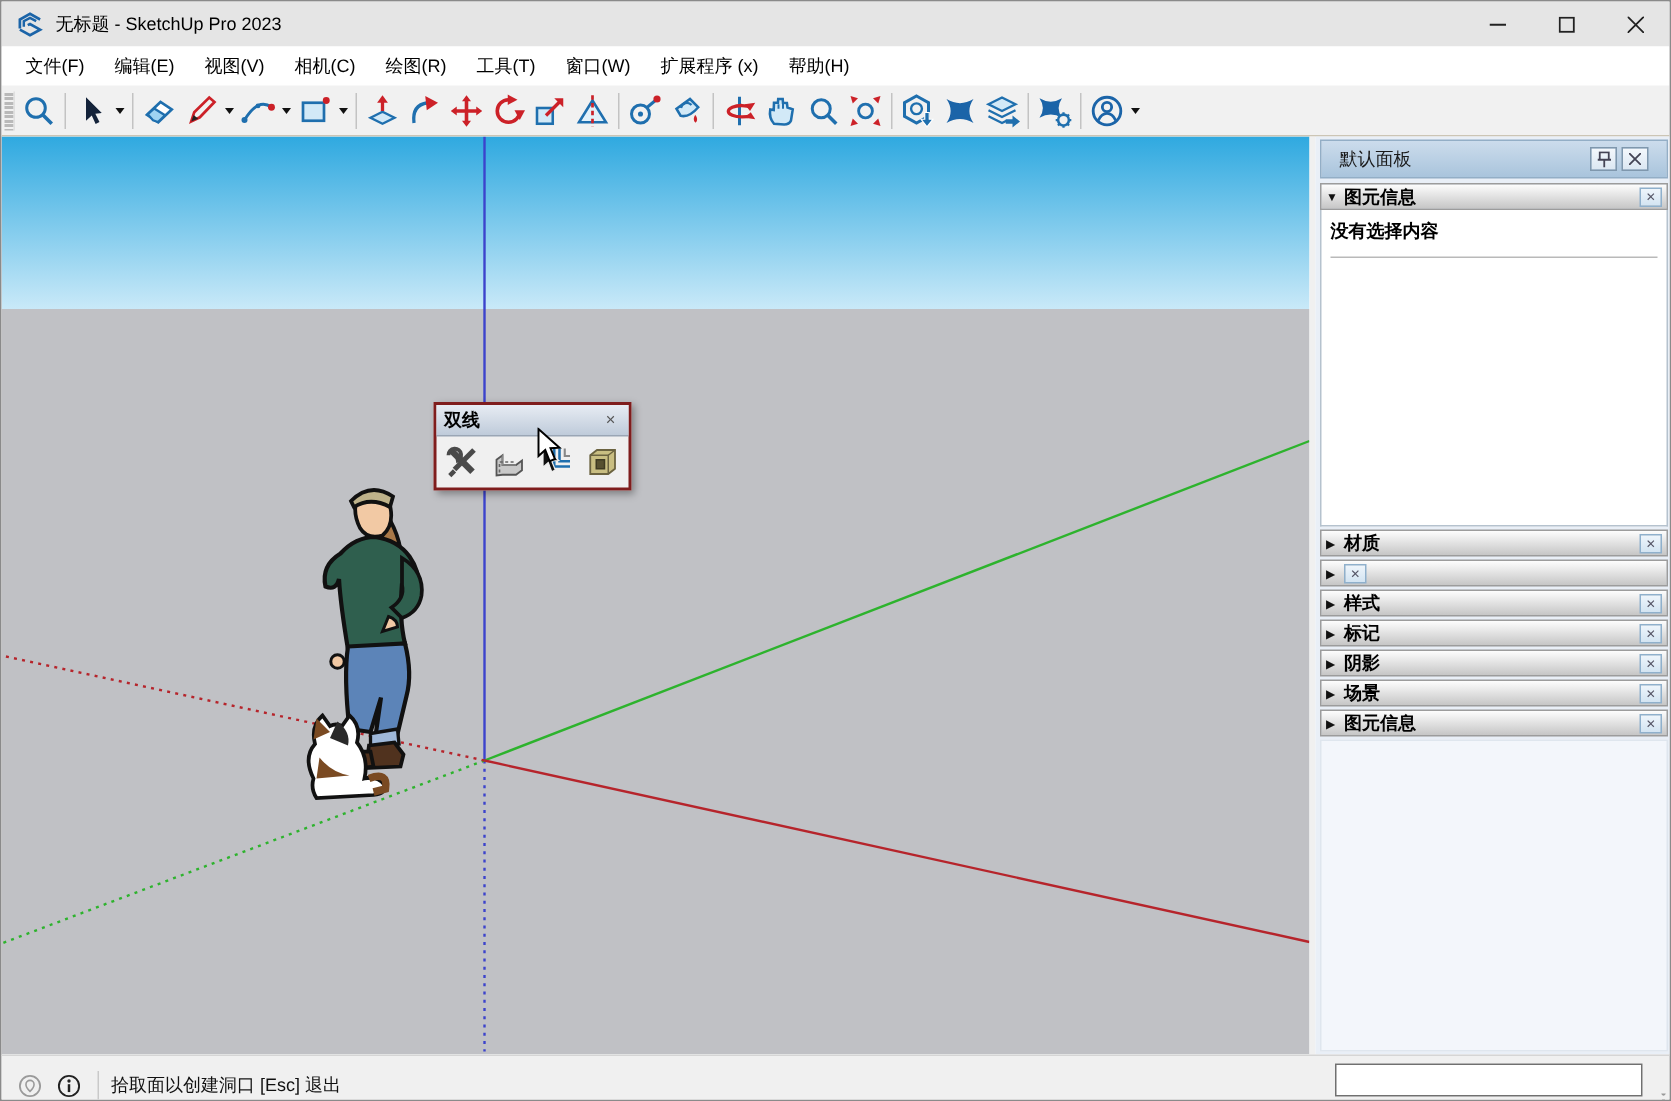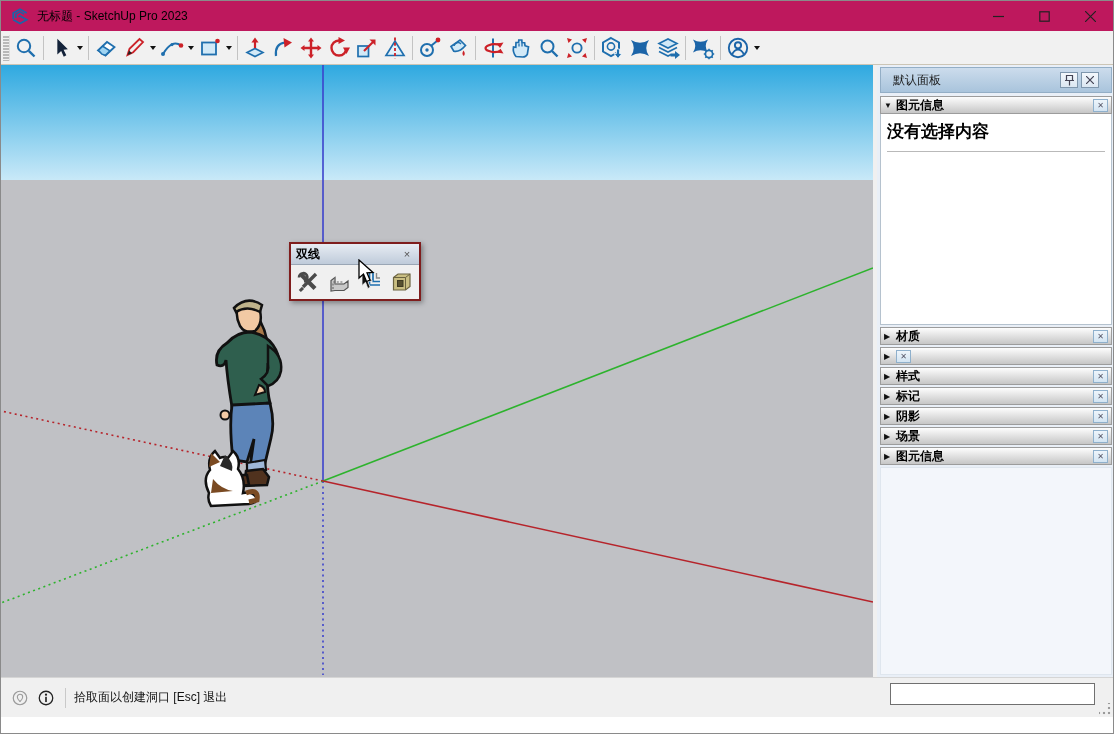--- a/index.html
+++ b/index.html
@@ -1,20 +1,20 @@
 <!DOCTYPE html>
 <html><head>
 <meta charset="utf-8">
 <style>
   html,body{margin:0;padding:0;background:#444;}
   *{box-sizing:border-box;font-family:"Liberation Sans","DejaVu Sans",sans-serif;}
   .app{position:relative;width:1114px;height:734px;background:#fff;border:1px solid #8a8a8a;overflow:hidden;}
 
   
-  .titlebar{height:30px;display:flex;align-items:center;background:#be185d;}
+  .titlebar{height:30px;display:flex;align-items:center;background:#e5e5e5;}
   .logo{width:18px;height:18px;margin:0 8px 0 10px;flex:0 0 auto;}
   .title-text{font-size:12px;color:#000;}
   .win-controls{margin-left:auto;display:flex;height:30px;}
   .win-btn{width:46px;height:30px;display:flex;align-items:center;justify-content:center;font-size:11px;color:#222;}
   .win-btn svg{display:block;}
 
   
   .menubar{height:26px;display:flex;align-items:center;background:#fff;padding-left:6px;}
   .menu-item{font-size:12px;color:#000;padding:5px 10px;cursor:default;}
 
@@ -49,21 +49,21 @@
   
   .panel{width:238px;background:#e9eff7;padding:2px 3px;display:flex;flex-direction:column;flex:0 0 auto;}
   .panel-title{height:26px;display:flex;align-items:center;background:linear-gradient(#ccdcec,#a9c4dc);padding:0 12px;border:1px solid #93aec6;}
   .panel-title .t{font-size:12px;color:#1a1a1a;flex:1;}
   .ptbtn{width:18px;height:16px;border:1px solid #7f97ad;background:linear-gradient(#f4f8fc,#dbe7f2);display:flex;align-items:center;justify-content:center;margin-left:3px;font-size:9px;color:#444;}
   .sec-header{height:18px;display:flex;align-items:center;background:linear-gradient(#fdfdfd,#c6c6c6);border:1px solid #9c9c9c;margin-top:2px;padding:0 3px;}
   .sec-header .arrow{font-size:8px;color:#111;width:12px;}
   .sec-header .t{font-size:12px;font-weight:bold;color:#000;flex:1;font-family:Liberation Mono, monospace;}
   .sec-close{width:15px;height:13px;border:1px solid #8fb0cc;background:#dcE9f6;background:linear-gradient(#eef5fb,#d3e4f2);display:flex;align-items:center;justify-content:center;font-size:8px;color:#556;}
   .entity-body{background:#fff;border:1px solid #b5c2ce;border-top:none;height:211px;padding:6px 6px;}
-  .entity-msg{font-size:17px;font-weight:bold;color:#000;}
+  .entity-msg{font-size:12px;font-weight:bold;color:#000;}
   .entity-rule{height:1px;background:#b9b9b9;margin-top:8px;}
   .panel-fill{flex:1;background:#f3f6fb;border:1px solid #dfe6ee;margin-top:2px;}
 
   
   .statusbar{height:40px;background:#f0f0f0;border-top:1px solid #d5d5d5;display:flex;align-items:center;position:relative;padding-left:8px;}
   .sb-icon{width:22px;height:22px;display:flex;align-items:center;justify-content:center;margin-right:4px;}
   .sb-sep{width:1px;height:20px;background:#c9c9c9;margin:0 8px 0 4px;}
   .sb-hint{font-size:12px;color:#111;}
   .measure-box{position:absolute;right:18px;top:5px;width:205px;height:22px;background:#fff;border:1px solid #707070;font-size:12px;padding:0 4px;}
   .grip-corner{position:absolute;right:2px;bottom:2px;width:12px;height:12px;
@@ -98,20 +98,31 @@
           </svg>
         </div>
       <div class="win-btn">
           <svg width="11" height="11" viewBox="0 0 11 11">
             <path d="M0,0 L11,11 M11,0 L0,11" stroke="#222" stroke-width="1.2"></path>
           </svg>
         </div>
     </div>
   </div>
 
+  <div class="menubar" id="menubar">
+      <div class="menu-item">文件(F)</div>
+      <div class="menu-item">编辑(E)</div>
+      <div class="menu-item">视图(V)</div>
+      <div class="menu-item">相机(C)</div>
+      <div class="menu-item">绘图(R)</div>
+      <div class="menu-item">工具(T)</div>
+      <div class="menu-item">窗口(W)</div>
+      <div class="menu-item">扩展程序 (x)</div>
+      <div class="menu-item">帮助(H)</div>
+    </div>
 
   <div class="toolbar" id="toolbar">
     <div class="tb-grip"></div>
   <div class="tb-btn">
         <svg width="24" height="24" viewBox="0 0 24 24">
           <circle cx="10" cy="10" r="6.2" fill="none" stroke="#1f6fae" stroke-width="2"></circle>
           <line x1="14.8" y1="14.8" x2="20.5" y2="20.5" stroke="#1f6fae" stroke-width="2.4"></line>
         </svg>
       </div>
       <div class="tb-sep"></div>

